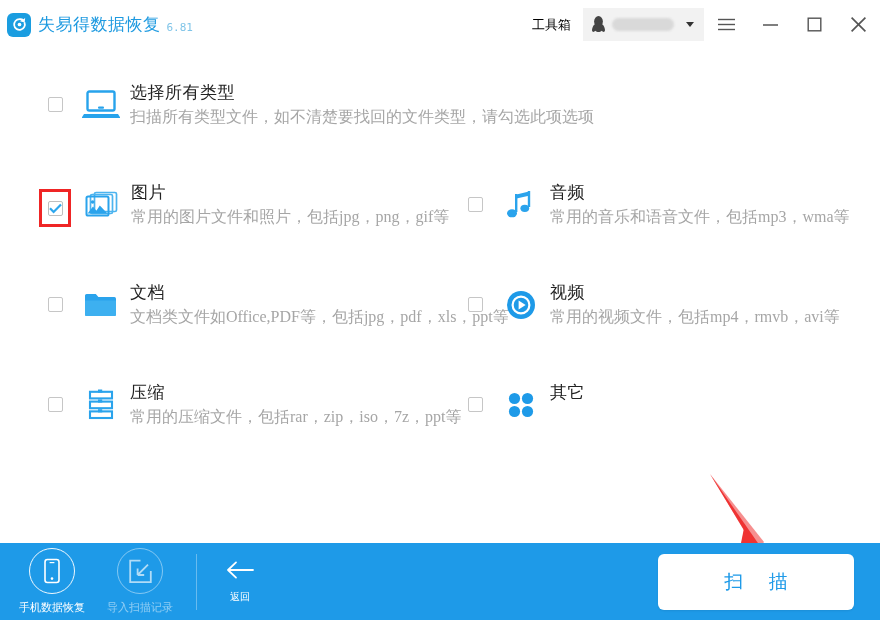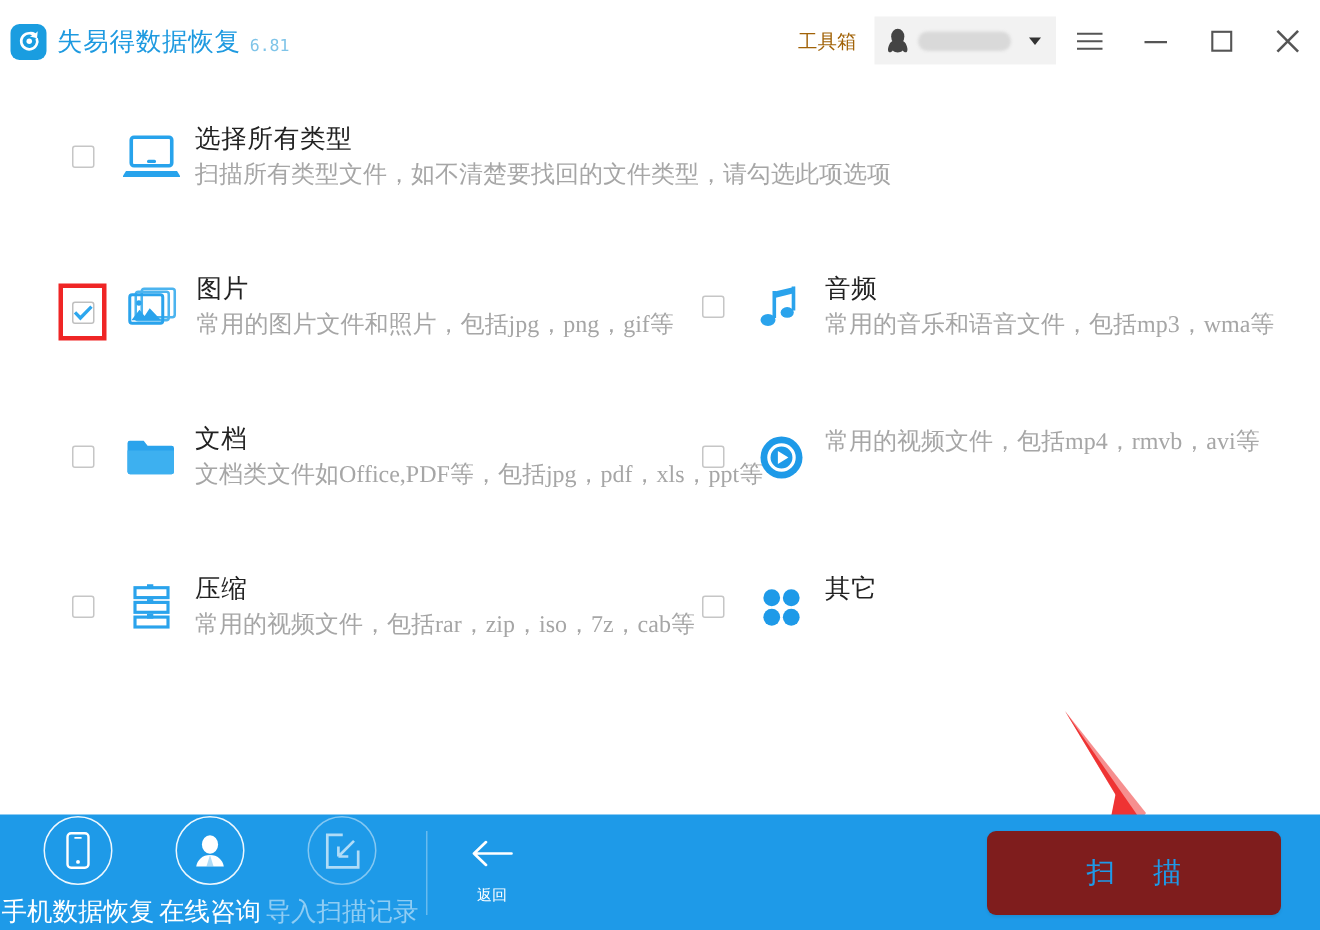--- a/index.html
+++ b/index.html
@@ -8,21 +8,21 @@
     font-family: "Liberation Sans", "DejaVu Sans", sans-serif;
     background: #ffffff;
     overflow: hidden;
   }
 
   
   .titlebar {
     position: absolute; top: 0; left: 0;
     width: 880px; height: 56px;
     background: #ffffff;
-    border-bottom: 1px solid #0ea5e9;
+    border-bottom: 7px solid #0ea5e9;
     display: flex; align-items: center;
   }
   .logo-mark {
     margin-left: 7px;
     width: 24px; height: 24px;
     border-radius: 6px;
     background: #1a9de0;
     display: flex; align-items: center; justify-content: center;
     flex: 0 0 auto;
   }
@@ -36,21 +36,21 @@
   .app-version {
     margin-left: 6px;
     font-size: 11px;
     color: #7fc4e8;
     position: relative; top: 3px;
     font-family: "DejaVu Sans Mono", monospace;
   }
   .tb-spacer { flex: 1 1 auto; }
 
   .toolbox-btn {
-    font-size: 13px; color: #a16207;
+    font-size: 13px; color: #000000;
     padding: 0 10px; height: 43px;
     display: flex; align-items: center;
     cursor: default; white-space: nowrap;
   }
   .account-box {
     height: 33px; min-width: 100px;
     background: #f2f2f2;
     display: flex; align-items: center;
     padding: 0 8px 0 8px;
     margin-left: 2px;
@@ -162,42 +162,42 @@
     cursor: default;
   }
   .bb-item:first-child { margin-left: 8px; }
   .bb-circle {
     width: 46px; height: 46px;
     border-radius: 50%;
     border: 1.6px solid rgba(255,255,255,.92);
     display: flex; align-items: center; justify-content: center;
   }
   .bb-label {
-    font-size: 17px; color: #ffffff;
+    font-size: 11px; color: #ffffff;
     margin-top: 6px; white-space: nowrap;
   }
   .bb-item.disabled .bb-circle { border-color: rgba(255,255,255,.45); }
   .bb-item.disabled .bb-label  { color: rgba(255,255,255,.5); }
   .bb-divider {
     width: 1px; height: 56px;
     background: rgba(255,255,255,.33);
     margin: 0 28px 0 12px;
   }
   .bb-back {
     display: flex; flex-direction: column;
     align-items: center; justify-content: center;
     cursor: default;
   }
   .bb-back-label {
     font-size: 10px; color: #fff; margin-top: 6px;
   }
   .bb-spacer { flex: 1 1 auto; }
   .scan-btn {
     width: 196px; height: 56px;
-    background: #7f1d1d;
+    background: #ffffff;
     border-radius: 6px;
     margin-right: 26px;
     display: flex; align-items: center; justify-content: center;
     font-size: 19px; color: #1e9ae8;
     letter-spacing: 10px;
     text-indent: 10px;
     cursor: default;
     box-shadow: 0 1px 2px rgba(0,0,0,.08);
   }
 </style>
@@ -351,20 +351,21 @@
           <span class="checkbox"></span>
         </span>
         <span class="type-icon">
           <svg width="32" height="32" viewBox="0 0 32 32">
             <circle cx="16" cy="16" r="14" fill="#1e9ae8"></circle>
             <circle cx="16" cy="16" r="8.4" fill="none" stroke="#ffffff" stroke-width="2.2"></circle>
             <path d="M13.6 11.6l7 4.4-7 4.4z" fill="#ffffff"></path>
           </svg>
         </span>
         <span class="type-text">
+          <div class="type-title">视频</div>
           <div class="type-desc">常用的视频文件，包括mp4，rmvb，avi等</div>
         </span>
       </div>
     </div>
 
     <div class="row">
       <div class="cell col-left">
         <span class="cb-wrap">
           <span class="checkbox"></span>
         </span>
@@ -377,21 +378,21 @@
             </g>
             <g fill="#2aa3ec">
               <rect x="12" y="0.5" width="4.2" height="3.2"></rect>
               <rect x="12" y="10.4" width="4.2" height="3.2"></rect>
               <rect x="12" y="20.2" width="4.2" height="3.2"></rect>
             </g>
           </svg>
         </span>
         <span class="type-text">
           <div class="type-title">压缩</div>
-          <div class="type-desc">常用的视频文件，包括rar，zip，iso，7z，cab等</div>
+          <div class="type-desc">常用的压缩文件，包括rar，zip，iso，7z，ppt等</div>
         </span>
       </div>
 
       <div class="cell col-right">
         <span class="cb-wrap">
           <span class="checkbox"></span>
         </span>
         <span class="type-icon">
           <svg width="30" height="30" viewBox="0 0 30 30">
             <g fill="#1e9ae8">
@@ -425,30 +426,20 @@
     <span class="bb-circle">
       <svg width="18" height="26" viewBox="0 0 18 26">
         <rect x="2" y="1.5" width="14" height="23" rx="2.4" fill="none" stroke="#ffffff" stroke-width="1.6"></rect>
         <line x1="6.6" y1="4.6" x2="11.4" y2="4.6" stroke="#ffffff" stroke-width="1.2"></line>
         <circle cx="9" cy="20.6" r="1.3" fill="#ffffff"></circle>
       </svg>
     </span>
     <span class="bb-label">手机数据恢复</span>
   </div>
 
-  <div class="bb-item">
-    <span class="bb-circle">
-      <svg width="26" height="26" viewBox="0 0 26 26">
-        <ellipse cx="13" cy="9" rx="5.4" ry="6.2" fill="#ffffff"></ellipse>
-        <path d="M13 16c-5 0-8.4 3.2-9.2 7.6h18.4C21.4 19.2 18 16 13 16z" fill="#ffffff"></path>
-        <path d="M13 16l-2.4 7.6h4.8z" fill="#1e9ae8" opacity=".35"></path>
-      </svg>
-    </span>
-    <span class="bb-label">在线咨询</span>
-  </div>
 
   <div class="bb-item disabled">
     <span class="bb-circle">
       <svg width="25" height="25" viewBox="0 0 25 25">
         <path d="M12.5 1.6H2.2v21.6h20.6V12" fill="none" stroke="rgba(255,255,255,.65)" stroke-width="1.8"></path>
         <path d="M20 5.6L9.6 16m0 0h6.6m-6.6 0V9.4" fill="none" stroke="rgba(255,255,255,.65)" stroke-width="1.8"></path>
       </svg>
     </span>
     <span class="bb-label">导入扫描记录</span>
   </div>

